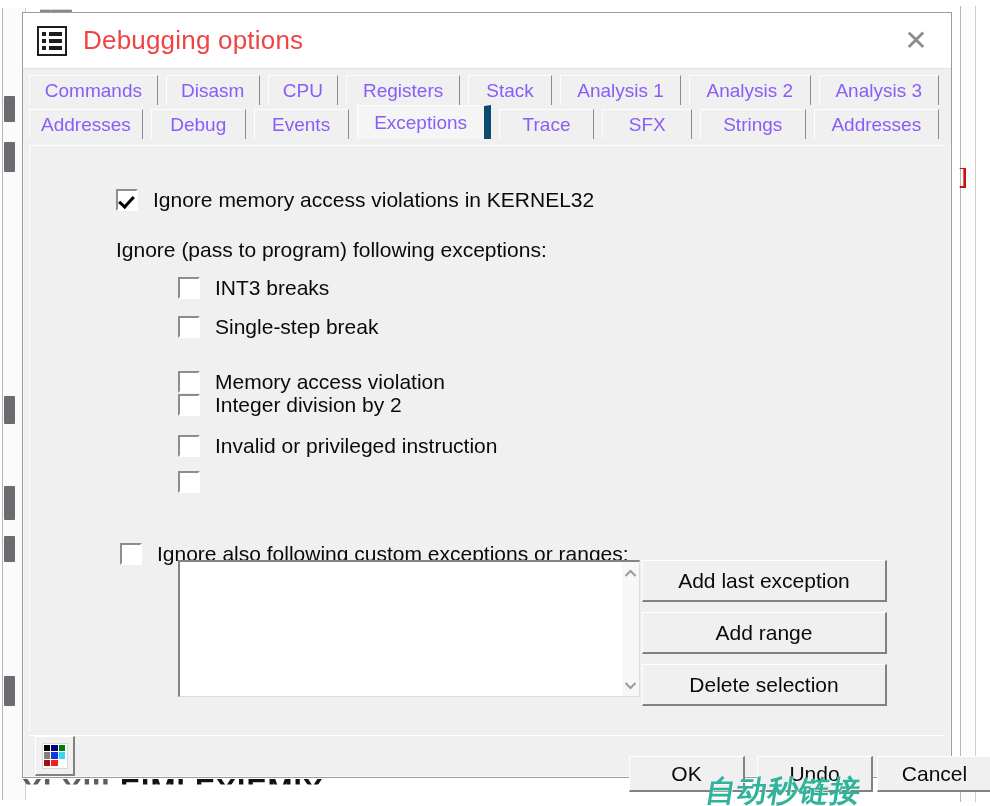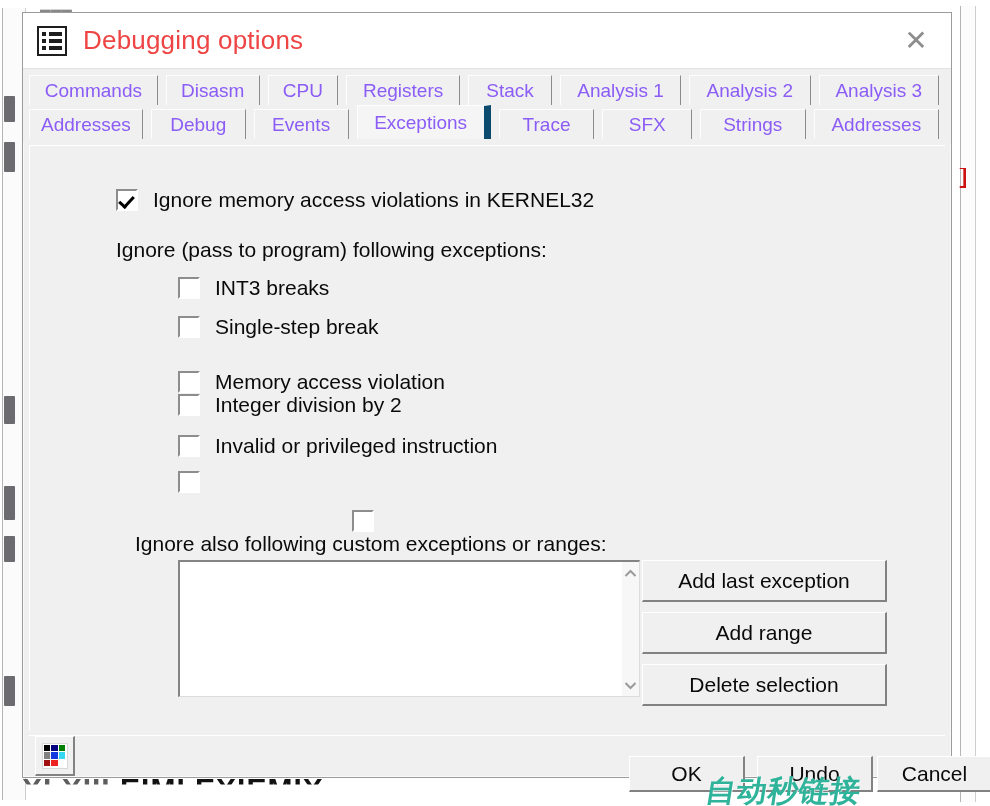--- a/index.html
+++ b/index.html
@@ -502,21 +502,21 @@
           </div>
           <div class="cb-row" style="left: 148px; top: 288px;">
             <div class="checkbox"></div>
             <div class="cb-label">Invalid or privileged instruction</div>
           </div>
           <div class="cb-row" style="left: 148px; top: 325px;">
             <div class="checkbox"></div>
           </div>
         </div>
 
-      <div class="cb-row" style="left:90px; top:364px;flex-direction:column;">
+      <div class="cb-row" style="left:90px; top:396px;">
         <div class="checkbox"></div>
         <div class="cb-label">Ignore also following custom exceptions or ranges:</div>
       </div>
 
       <div class="listbox">
         <div class="lb-inner"></div>
         <div class="scrollbar">
           <div class="sb-arrow">
             <svg width="13" height="9" viewBox="0 0 13 9">
               <polyline points="1.5,7 6.5,2 11.5,7" fill="none" stroke="#9a9a9a" stroke-width="2"></polyline>

